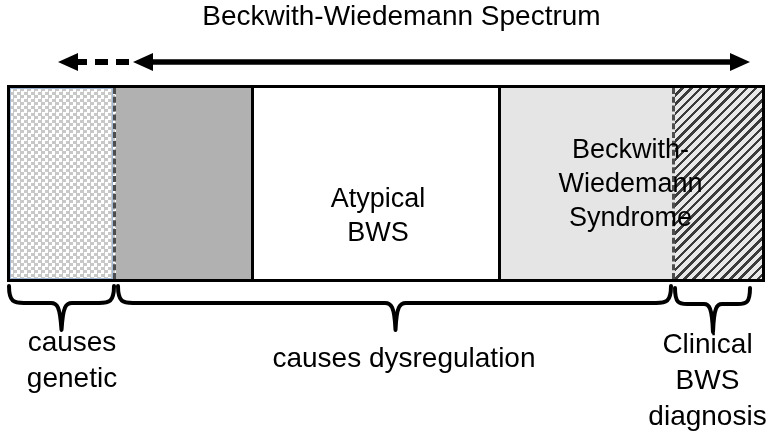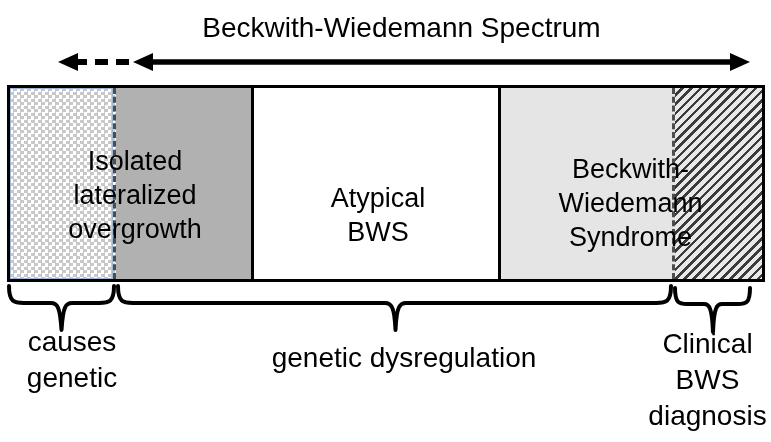--- a/index.html
+++ b/index.html
@@ -15,21 +15,21 @@
   html,body{margin:0;padding:0;background:#fff;}
   .figure{
     position:relative;
     width:771px;height:442px;
     background:#ffffff;
     font-family:"Liberation Sans", sans-serif;
     color:var(--ink);
     overflow:hidden;
   }
   .title{
-    position:absolute;left:32px;right:0;top:12px;
+    position:absolute;left:32px;right:0;top:0;
     text-align:center;
     font-size:28px;line-height:32px;
     color:var(--ink);
   }
   .arrow-svg{position:absolute;left:0;top:45px;}
   .bar{
     position:absolute;left:7px;top:85px;
     width:758px;height:197px;
     border:3px solid var(--ink);
     box-sizing:border-box;
@@ -66,21 +66,21 @@
       var(--hatch_line) 4px, var(--hatch_line) 6.5px);
   }
   .bar-label{
     position:absolute;
     text-align:center;
     font-size:27px;line-height:34px;
     color:var(--ink);
   }
   .bar-label-isolated{left:35px;top:144px;width:200px;}
   .bar-label-atypical{left:278px;top:161px;width:200px;margin-top:20px;}
-  .bar-label-bws{left:528px;top:152px;width:205px;}
+  .bar-label-bws{left:528px;top:132px;width:205px;}
   .braces-svg{position:absolute;left:0;top:280px;}
   .bottom-label{
     position:absolute;
     text-align:center;
     font-size:28px;line-height:36px;
     color:var(--ink);
   }
   .bottom-label-other{left:2px;top:324px;width:140px;}
   .bottom-label-imprinted{left:202px;top:340px;width:404px;}
   .bottom-label-clinical{left:640px;top:326px;width:135px;}
@@ -105,25 +105,20 @@
   </svg>
 
   <div class="bar">
     <div class="seg seg-checker"></div>
     <div class="seg seg-gray"></div>
     <div class="seg seg-white"></div>
     <div class="seg seg-lightgray"></div>
     <div class="seg seg-hatch"></div>
   </div>
 
-  <div class="bar-label bar-label-isolated">
-    <div>Isolated</div>
-    <div>lateralized</div>
-    <div>overgrowth</div>
-  </div>
 
   <div class="bar-label bar-label-atypical">
     <div>Atypical</div>
     <div>BWS</div>
   </div>
 
   <div class="bar-label bar-label-bws">
     <div>Beckwith-</div>
     <div>Wiedemann</div>
     <div>Syndrome</div>
@@ -134,21 +129,21 @@
     <path d="M 118,286 C 118,302 123,303 133,303 L 385,303 C 391,303 394.5,306 395.5,330 C 396.5,306 400,303 406,303 L 656,303 C 666,303 671,302 671,286" fill="none" stroke="#000" stroke-width="4" stroke-linecap="round" stroke-linejoin="round"></path>
     <path d="M 675,288 C 675,303 679,304 687,304 L 704,304 C 709,304 712,307 713,332 C 714,307 717,304 722,304 L 738,304 C 746,304 750,303 750,288" fill="none" stroke="#000" stroke-width="4" stroke-linecap="round" stroke-linejoin="round"></path>
   </svg>
 
   <div class="bottom-label bottom-label-other">
     <div>causes</div>
     <div>genetic</div>
   </div>
 
   <div class="bottom-label bottom-label-imprinted">
-    <div>genetic dysregulation</div>
+    <div>causes dysregulation</div>
   </div>
 
   <div class="bottom-label bottom-label-clinical">
     <div>Clinical</div>
     <div>BWS</div>
     <div>diagnosis</div>
   </div>
 
 </div>
 

